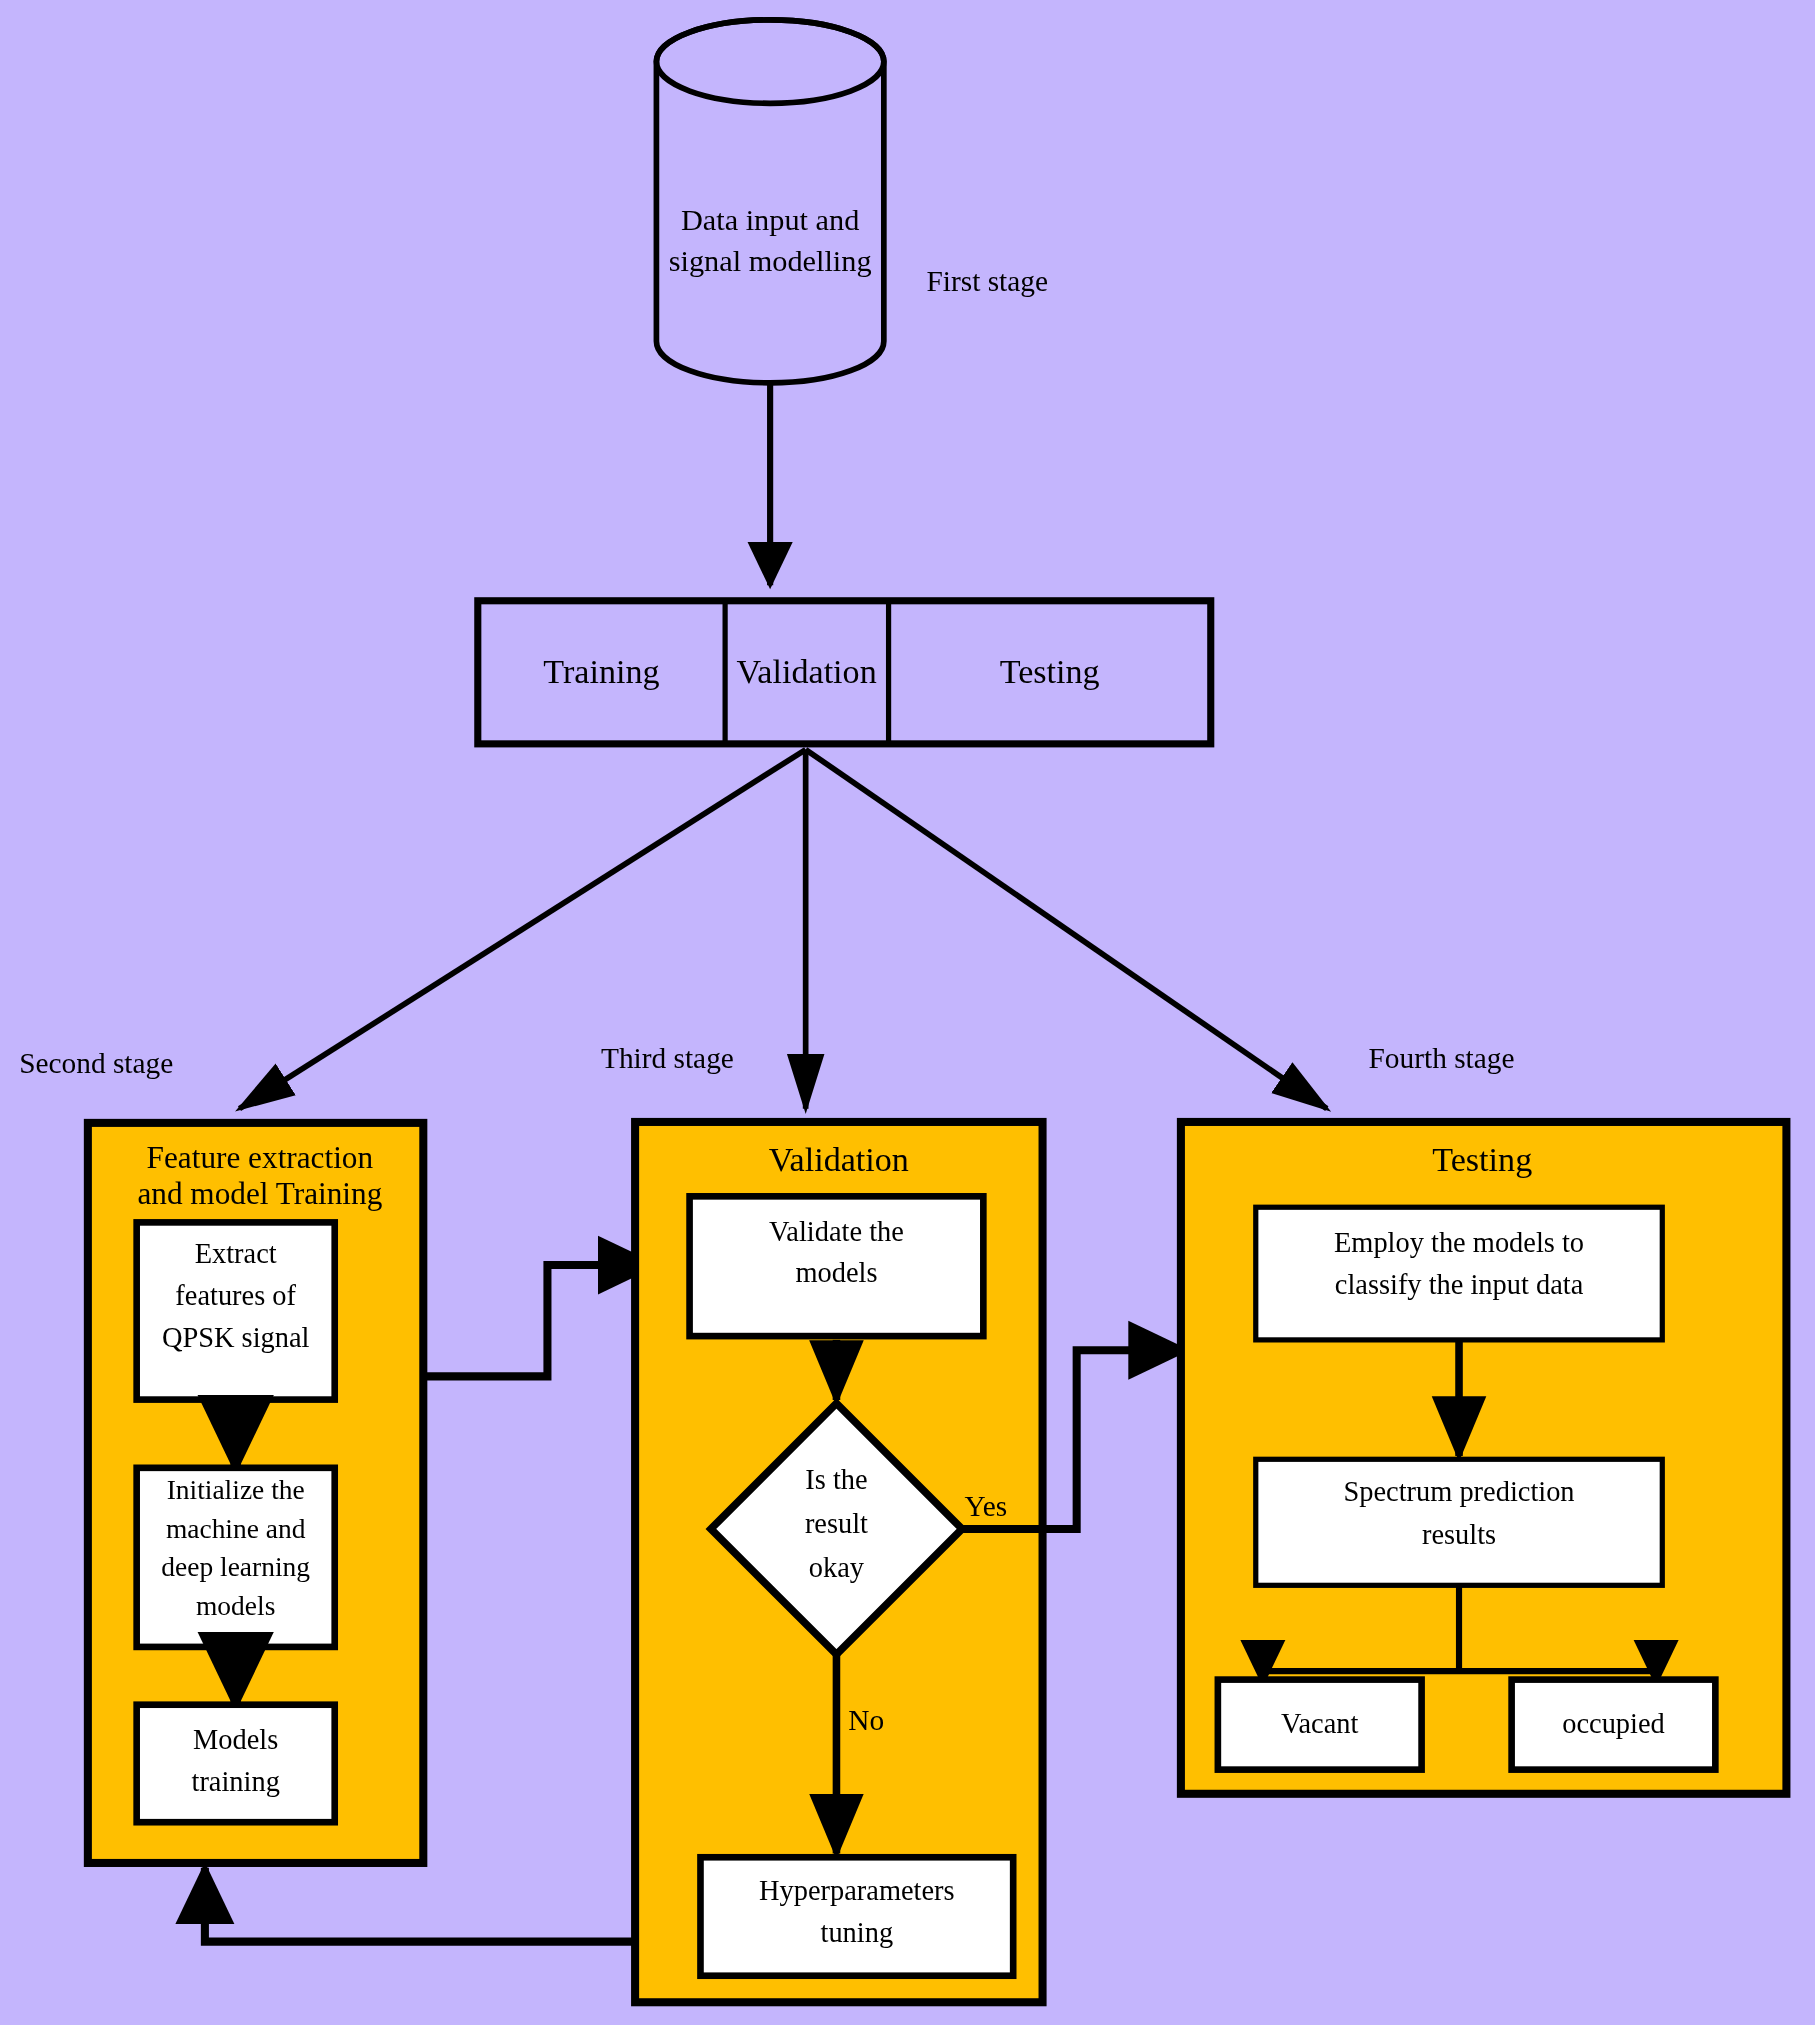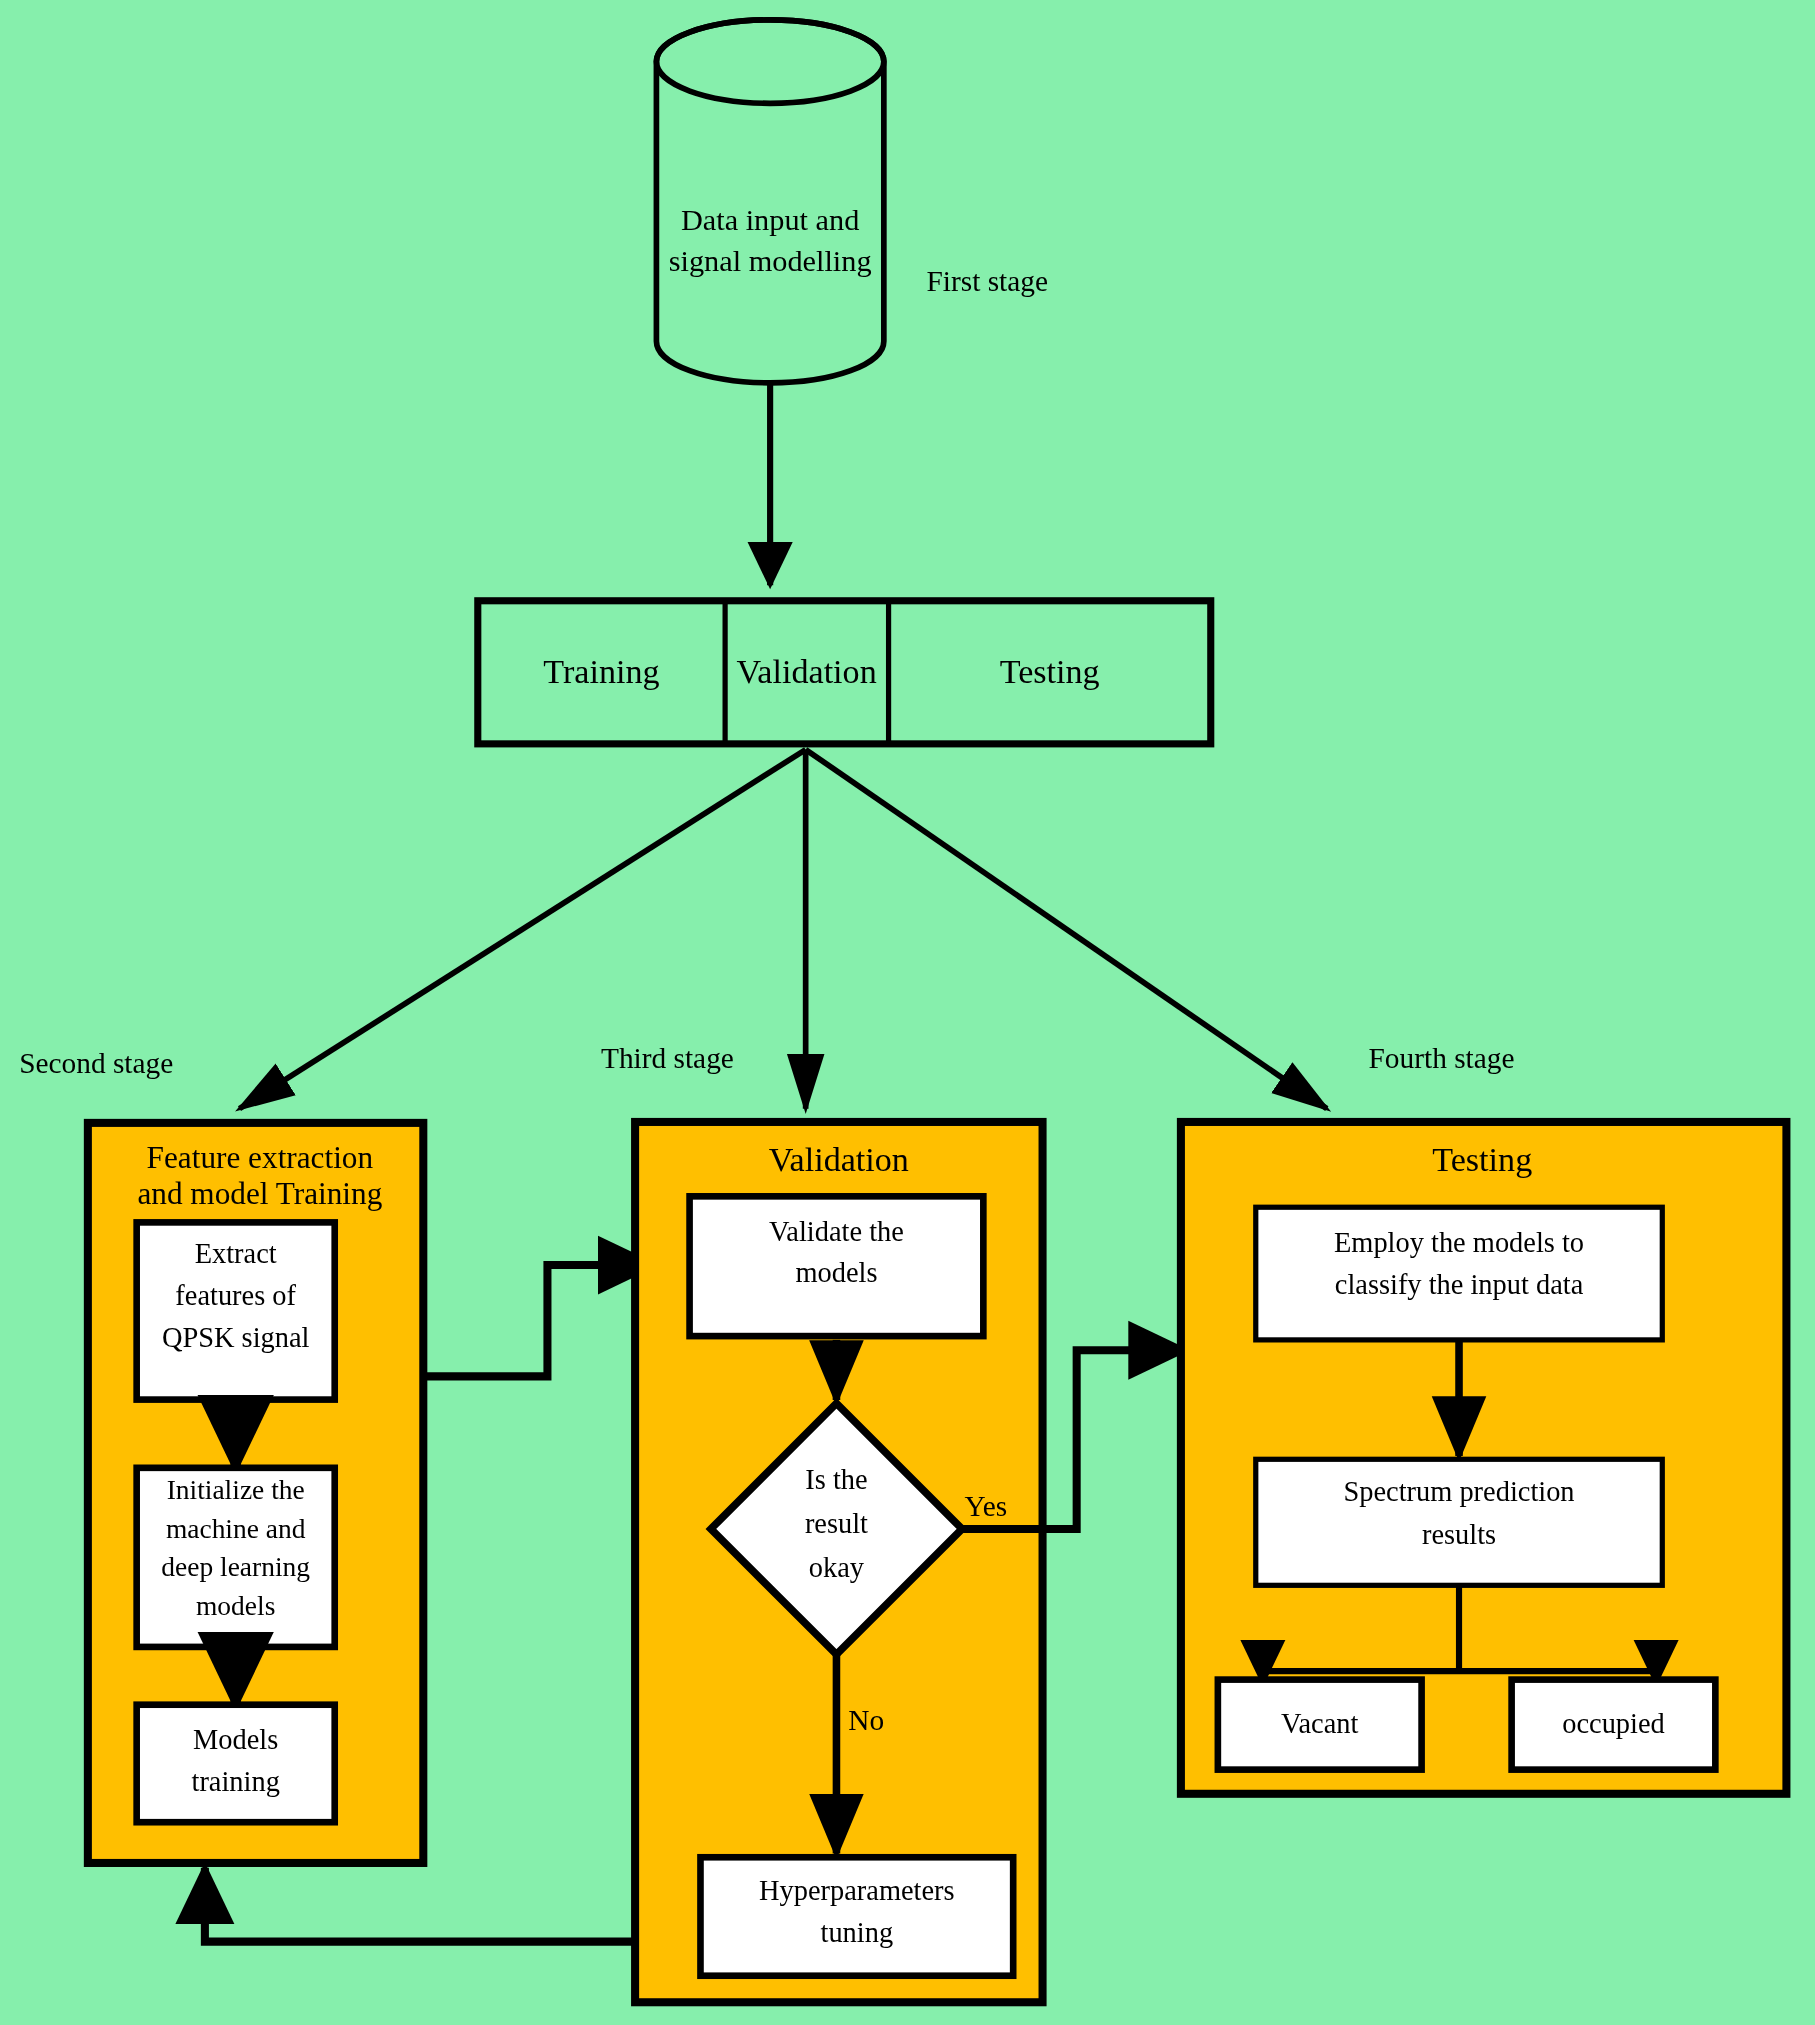--- a/index.html
+++ b/index.html
@@ -4,21 +4,21 @@
 <style>
   html, body {
     margin: 0;
     padding: 0;
     background: #ffffff;
   }
   #canvas-wrap {
     position: relative;
     width: 1816px;
     height: 2025px;
-    background: #86efac;
+    background: #c4b5fd;
     overflow: hidden;
   }
   svg#flow {
     position: absolute;
     left: 0;
     top: 0;
     width: 1816px;
     height: 2025px;
   }
   .shape-stroke { fill: none; stroke: #000000; }

